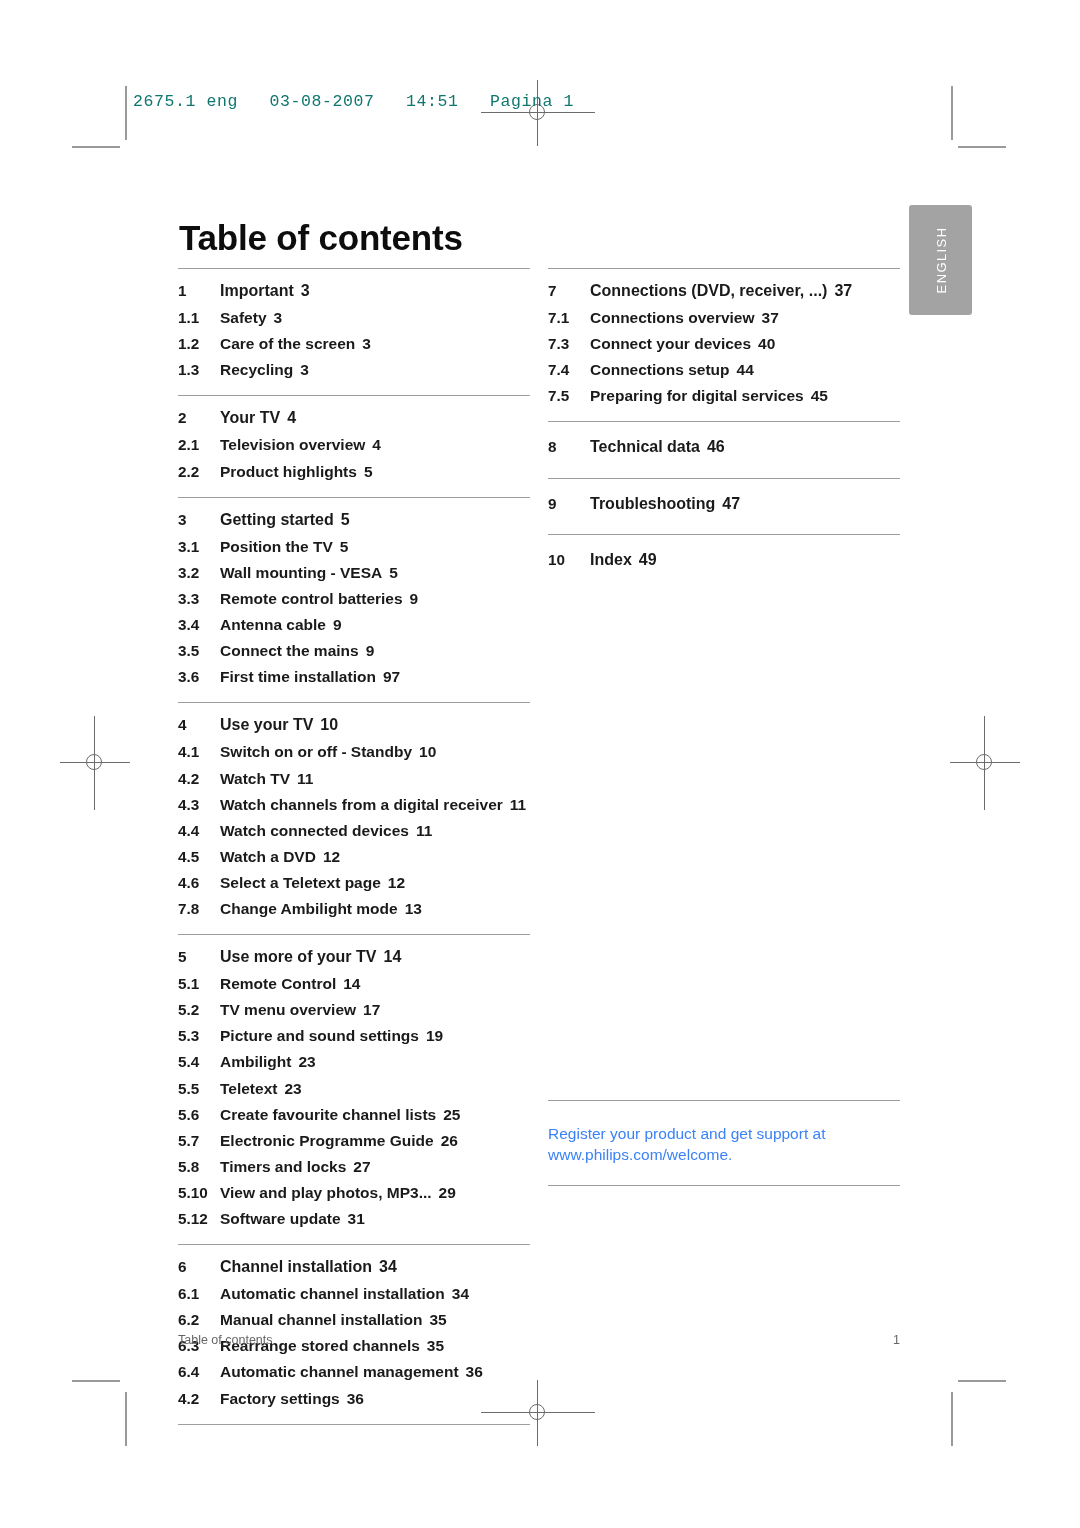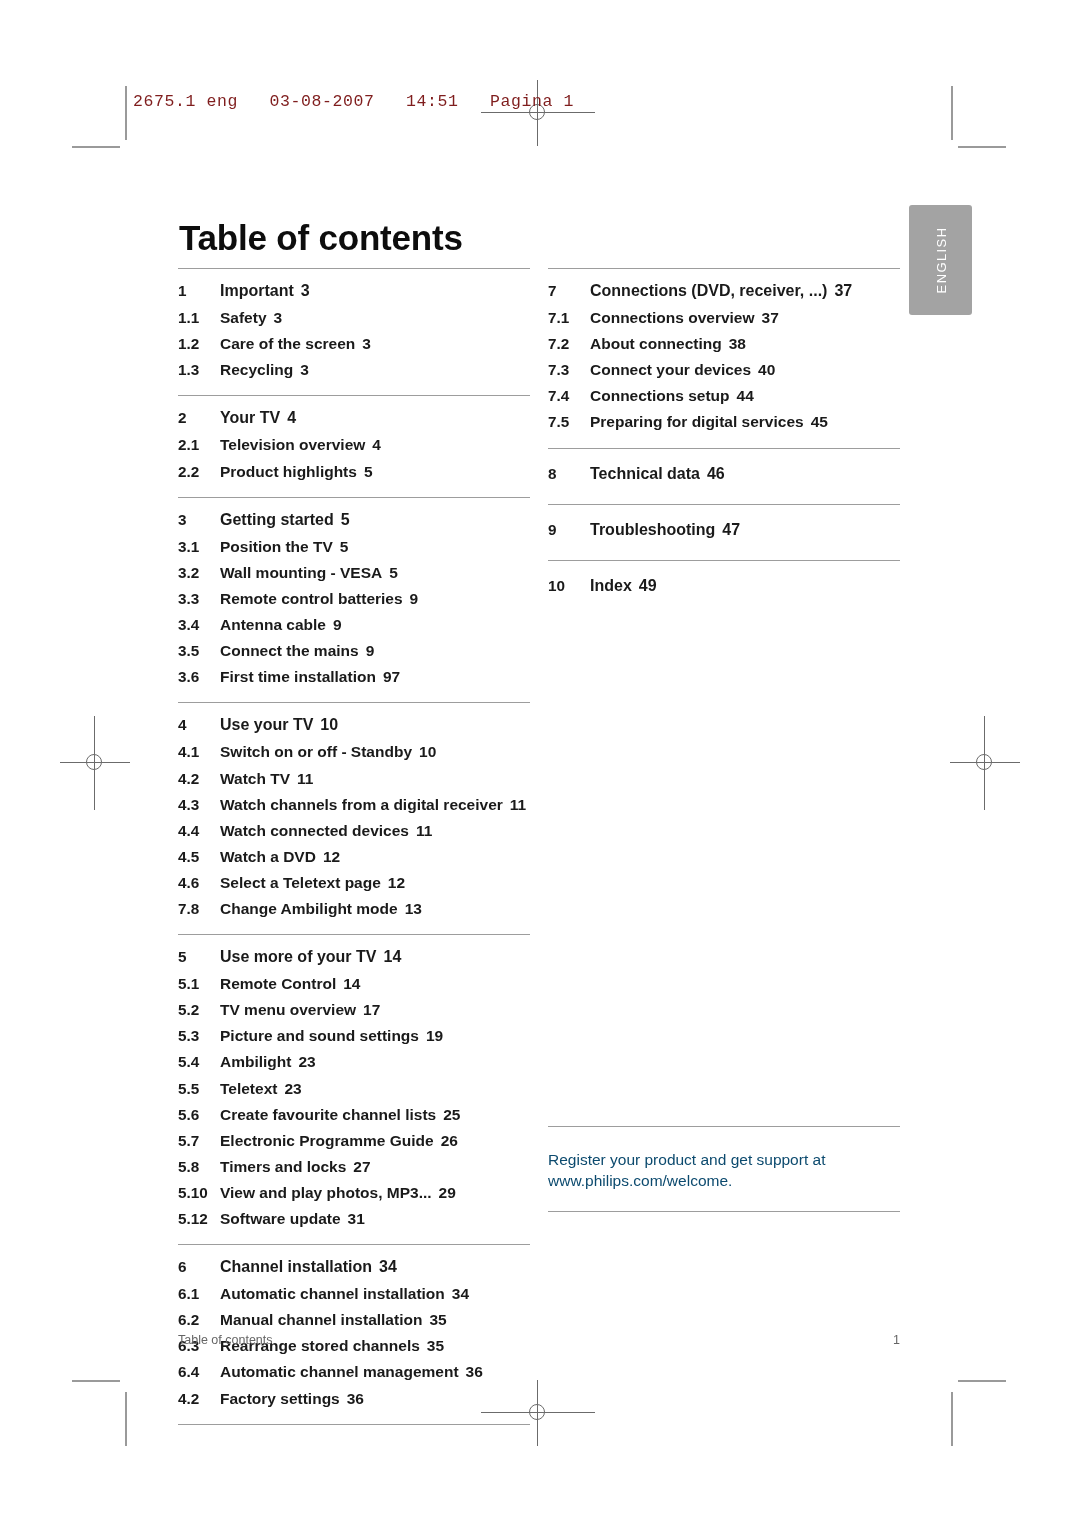--- a/index.html
+++ b/index.html
@@ -50,21 +50,21 @@
   .regmark.tall .vline { top: -30px; height: 94px; }
 
   
   .header-stamp {
     position: absolute;
     left: 133px;
     top: 92px;
     font-family: "Liberation Mono", monospace;
     font-size: 16.5px;
     letter-spacing: 0.6px;
-    color: #7f1d1d;
+    color: #0f766e;
     white-space: pre;
   }
 
   
   .page {
     position: absolute;
     left: 0; top: 0;
     width: 1080px; height: 1528px;
   }
 
@@ -121,21 +121,21 @@
 
   
   .solo { padding-top: 9px; padding-bottom: 9px; }
 
   
   .note {
     font-size: 15.5px;
     line-height: 21px;
     padding-top: 22px;
     padding-bottom: 20px;
-    color: #0c4a6e;
+    color: #3b82f6;
   }
 
   
   .lang-tab {
     position: absolute;
     left: 909px;
     top: 205px;
     width: 63px;
     height: 110px;
     background: #a3a3a3;
@@ -391,24 +391,20 @@
       <div class="group">
         <div class="row major">
           <span class="num">7</span>
           <span class="txt">Connections (DVD, receiver, ...)<span class="pg">37</span></span>
         </div>
         <div class="row">
           <span class="num">7.1</span>
           <span class="txt">Connections overview<span class="pg">37</span></span>
         </div>
         <div class="row">
-          <span class="num">7.2</span>
-          <span class="txt">About connecting<span class="pg">38</span></span>
-        </div>
-        <div class="row">
           <span class="num">7.3</span>
           <span class="txt">Connect your devices<span class="pg">40</span></span>
         </div>
         <div class="row">
           <span class="num">7.4</span>
           <span class="txt">Connections setup<span class="pg">44</span></span>
         </div>
         <div class="row">
           <span class="num">7.5</span>
           <span class="txt">Preparing for digital services<span class="pg">45</span></span>

